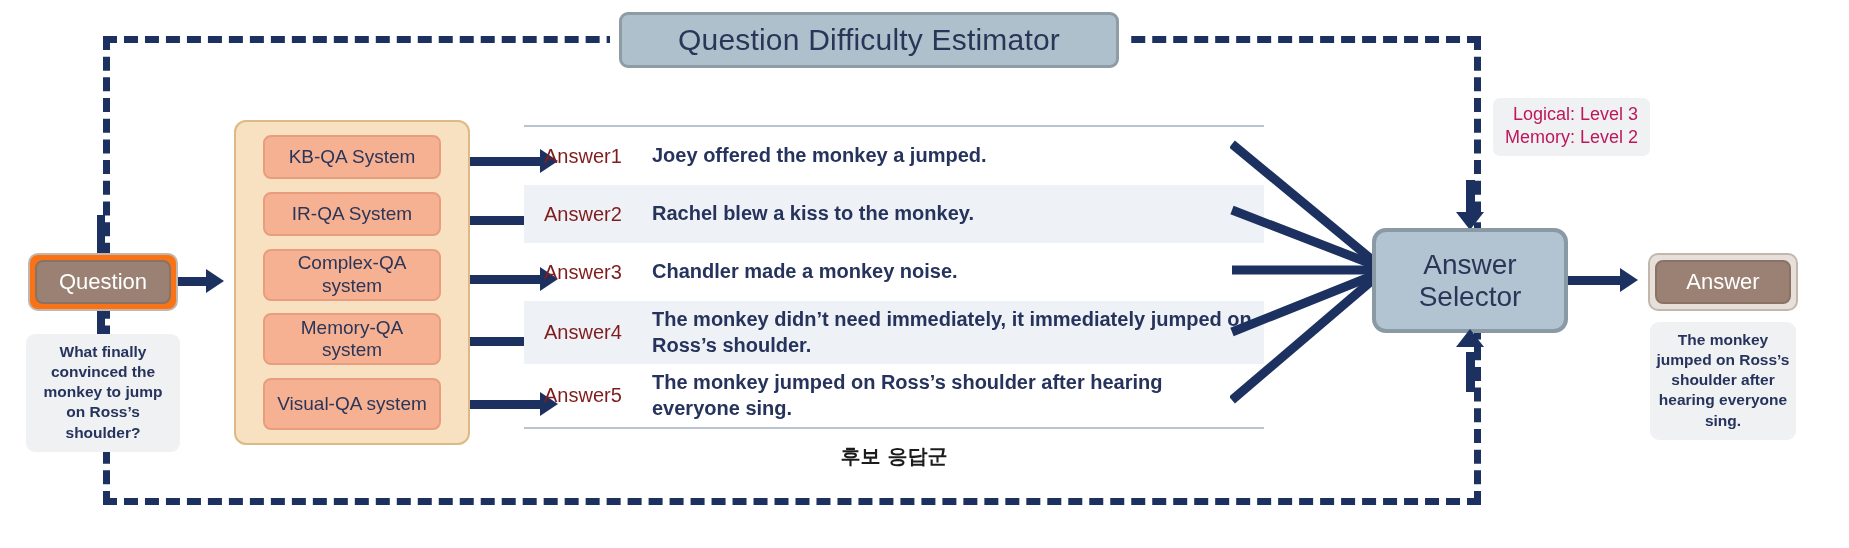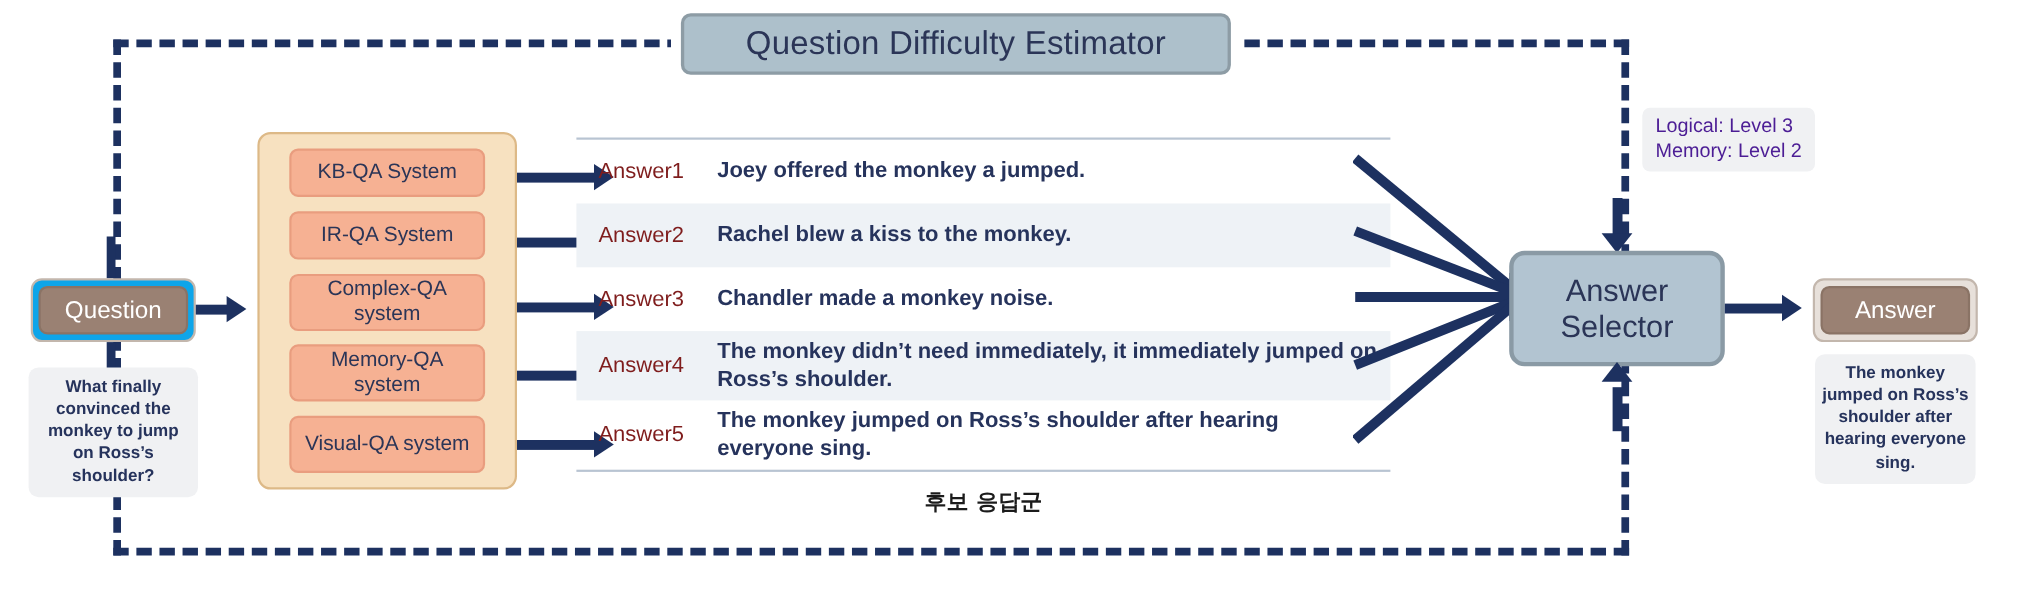--- a/index.html
+++ b/index.html
@@ -60,21 +60,21 @@
     color: #2b3557;
     letter-spacing: 0.2px;
   }
 
   
   #question-outer {
     left: 28px;
     top: 253px;
     width: 150px;
     height: 58px;
-    background: #0ea5e9;
+    background: #f97316;
     border: 2px solid #c3b7ad;
     border-radius: 10px;
     box-sizing: border-box;
     display: flex;
     align-items: center;
     justify-content: center;
     text-align: center;
   }
   #question-inner {
     width: 136px;
@@ -224,21 +224,22 @@
     height: 300px;
   }
 
   
   #level-badge {
     left: 1493px;
     top: 98px;
     background: #f0f1f3;
     border-radius: 7px;
     padding: 5px 12px 7px 12px;
-    color: #4c1d95;
+    text-align: right;
+    color: #be185d;
     font-size: 18px;
     line-height: 1.28;
     white-space: nowrap;
   }
 
   
   #answer-selector {
     left: 1372px;
     top: 228px;
     width: 196px;

